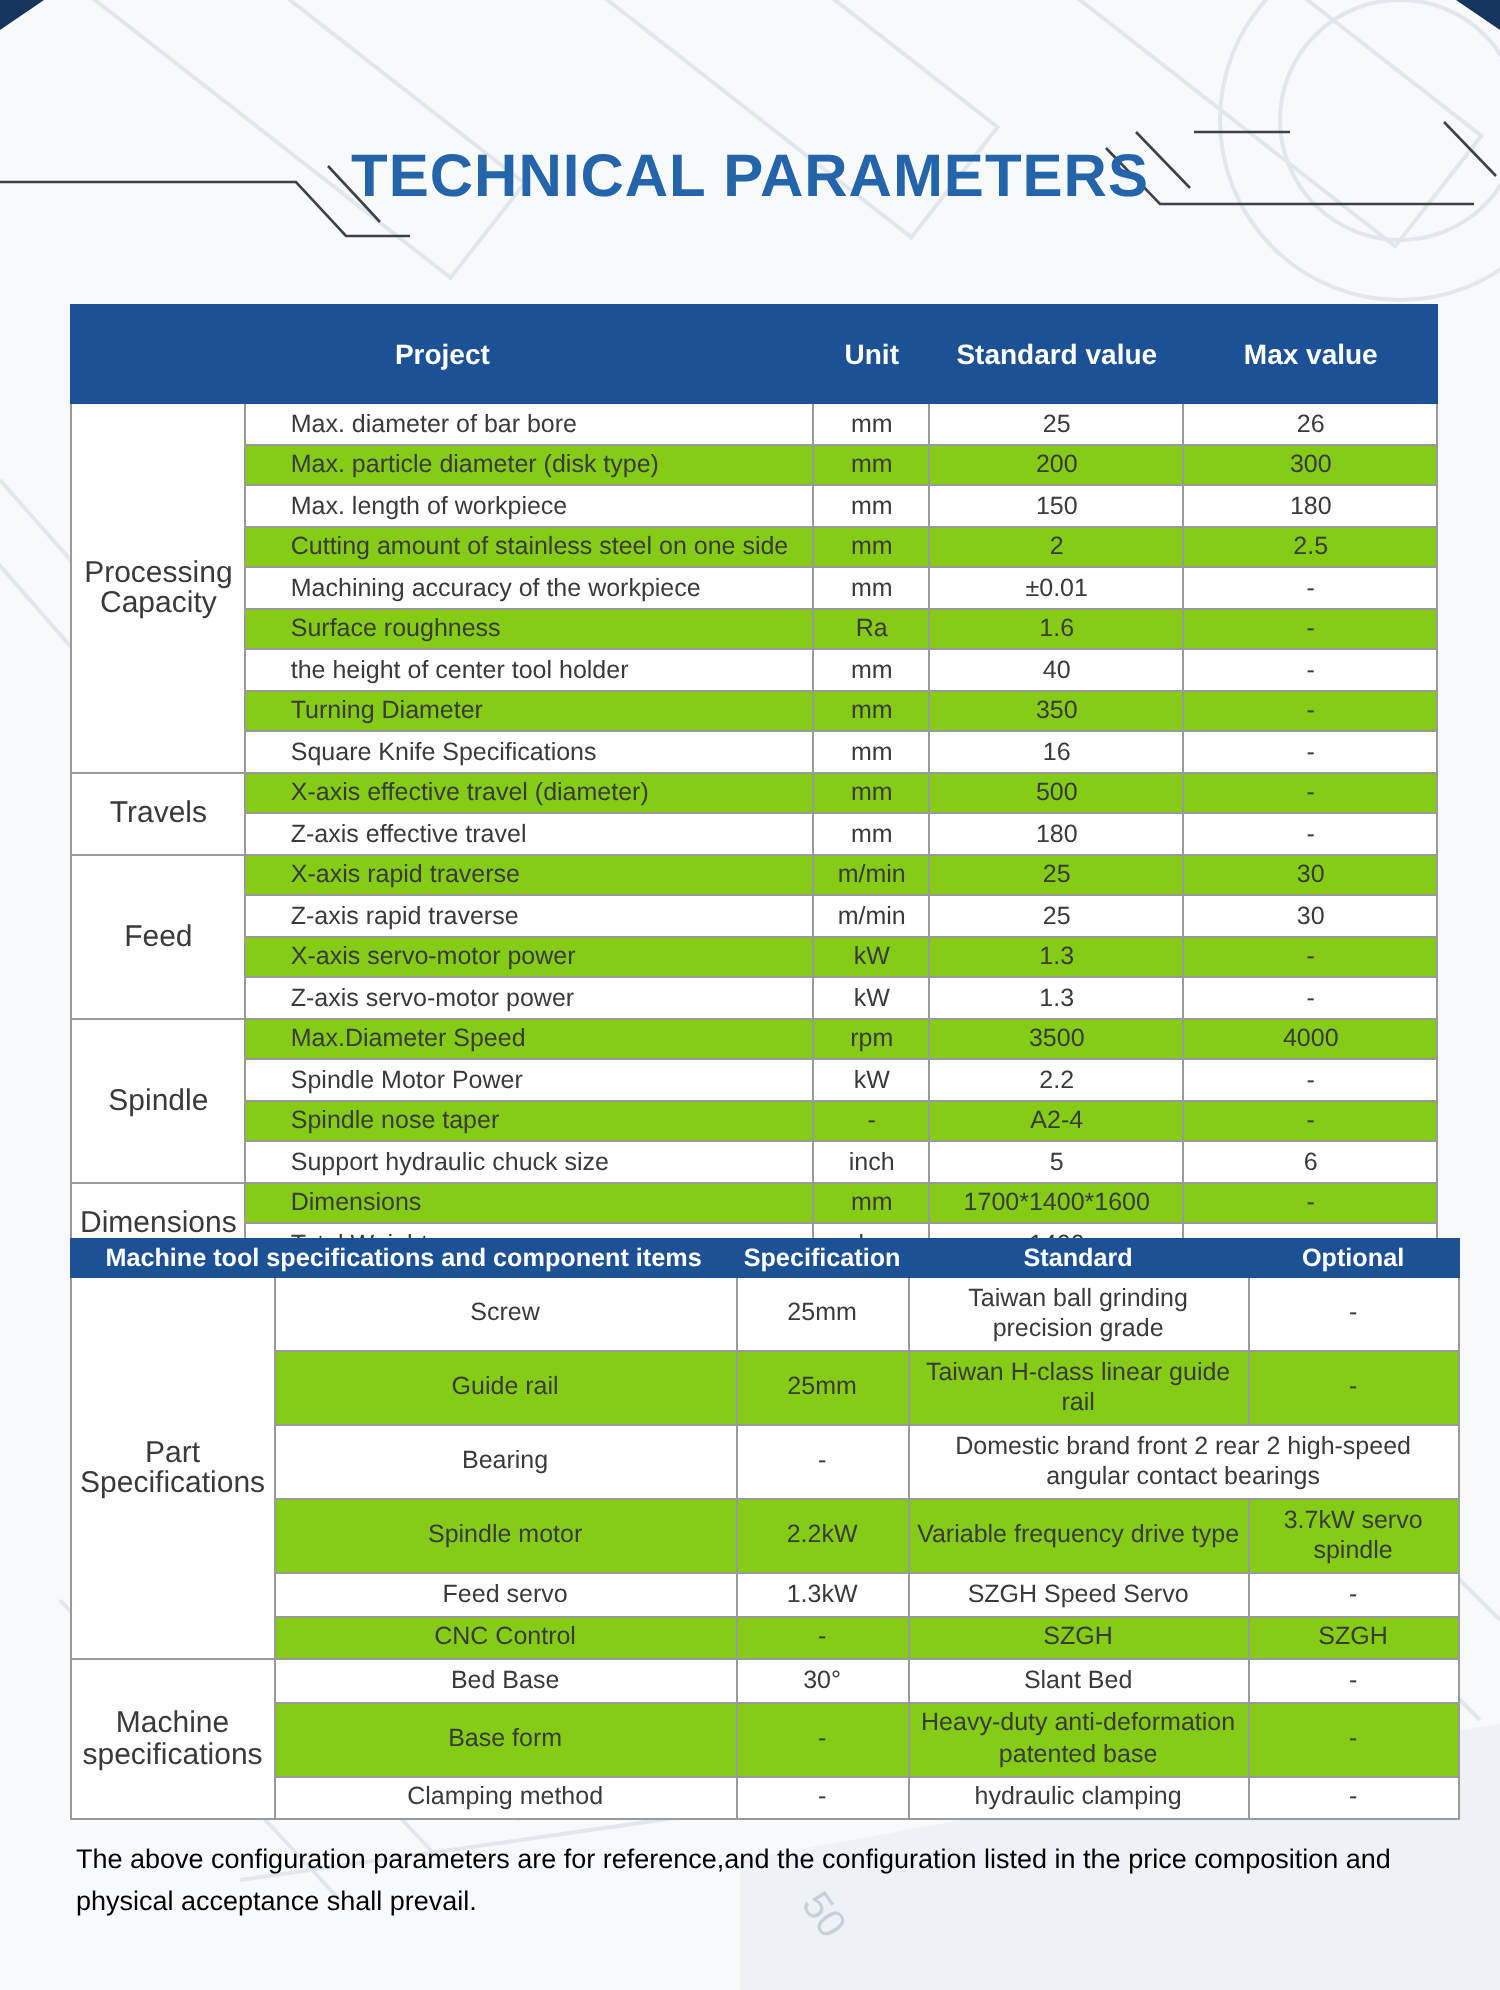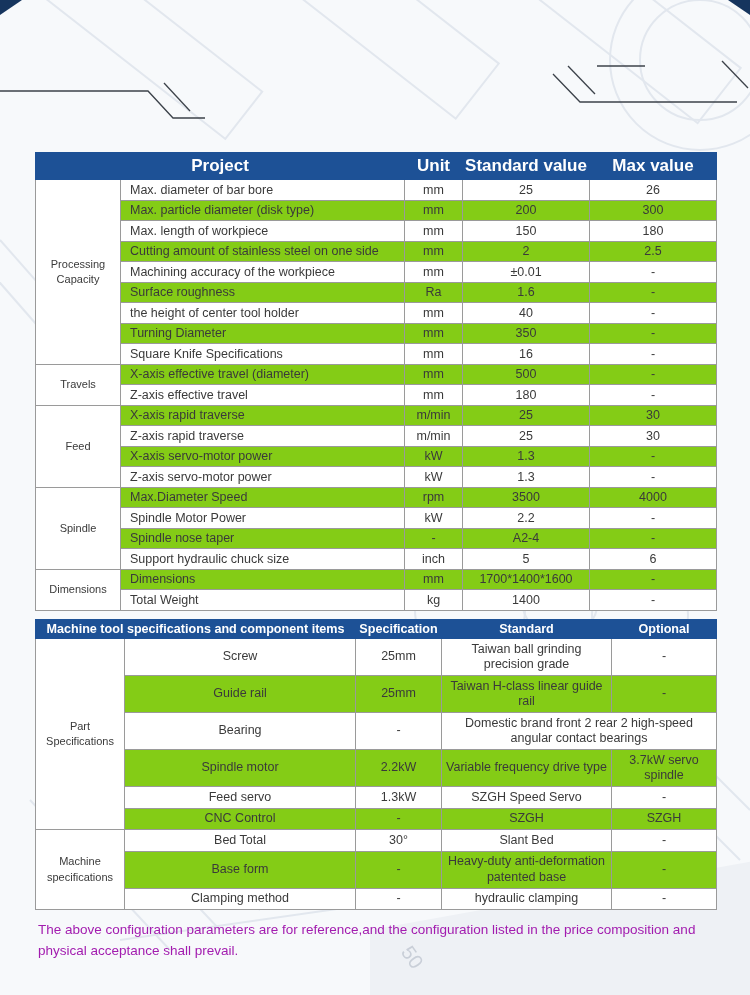--- a/index.html
+++ b/index.html
@@ -19,39 +19,39 @@
   .title-wrap svg{position:absolute;left:0;top:0;}
   h1{
     margin:0;position:absolute;left:0;top:14px;width:750px;text-align:center;
     font-size:30px;font-weight:700;letter-spacing:.5px;color:#2464ab;
   }
   
   table{border-collapse:collapse;position:absolute;left:35px;z-index:2;table-layout:fixed;background:#fff;}
   #t1{top:152px;}
   #t2{top:619px;}
   th{
-    background:#1d5196;color:#ffffff;font-weight:700;font-size:17px;
-    padding:3px 2px;border:1px solid #1d5196;
+    background:#1d5196;color:#ffffff;font-weight:700;font-size:14px;
+    padding:16px 2px;border:1px solid #1d5196;
   }
   #t2 th{font-size:12.6px;padding:2px 2px;}
   th + th{border-left:1.5px solid #f2f2f2;}
   td{
     border:1px solid #9a9a9a;font-size:12.5px;text-align:center;
     padding:1.5px 4px;line-height:16.5px;color:#3a3a3a;background:#fff;
   }
   #t1 td{height:16.5px;}
   #t2 td{line-height:15.5px;padding:2.5px 4px;}
   tr.alt td{background:#84cc16;}
-  td.glabel{background:#ffffff !important;line-height:15px;font-size:11px;}
-  #t1 td.c-item{text-align:left;padding-left:9px;}
+  td.glabel{background:#ffffff !important;line-height:15px;font-size:15px;}
+  #t1 td.c-item{text-align:left;padding-left:22px;}
   table{border:1px solid #8a8a8a;}
   
   .note{
     position:absolute;left:38px;top:905px;width:690px;z-index:2;
-    font-size:13.5px;line-height:1.6;color:#a21caf;
+    font-size:13.5px;line-height:1.6;color:#000000;
   }
 </style>
 </head>
 <body>
 
 <svg class="wm" width="750" height="995" viewBox="0 0 750 995">
   <g stroke="#e2e7ee" fill="none" stroke-width="2">
     <rect x="-60" y="-40" width="340" height="60" transform="rotate(38 80 0)"></rect>
     <rect x="140" y="-60" width="360" height="70" transform="rotate(38 320 0)"></rect>
     <rect x="360" y="-70" width="380" height="70" transform="rotate(38 540 0)"></rect>
@@ -81,20 +81,21 @@
   <svg width="750" height="72" viewBox="0 0 750 72">
     <g stroke="#3c424a" stroke-width="1.3" fill="none">
       <path d="M0 33 H148 L173 60 H205"></path>
       <path d="M164 25 L190 53"></path>
       <path d="M553 16 L580 44 H737"></path>
       <path d="M568 8 L595 36"></path>
       <path d="M597 8 H645"></path>
       <path d="M722 3 L748 30"></path>
     </g>
   </svg>
+  <h1>TECHNICAL PARAMETERS</h1>
 </div>
 
 <table id="t1">
     <colgroup>
       <col style="width: 85px;">
       <col style="width: 284px;">
       <col style="width: 58px;">
       <col style="width: 127px;">
       <col style="width: 127px;">
     </colgroup>
@@ -289,21 +290,21 @@
         <td>-</td>
       </tr>
       <tr class="alt">
         <td class="c-center">CNC Control</td>
         <td>-</td>
         <td>SZGH</td>
         <td>SZGH</td>
       </tr>
       <tr>
         <td rowspan="3" class="glabel">Machine specifications</td>
-        <td class="c-center">Bed Total</td>
+        <td class="c-center">Bed Base</td>
         <td>30°</td>
         <td>Slant Bed</td>
         <td>-</td>
       </tr>
       <tr class="alt">
         <td class="c-center">Base form</td>
         <td>-</td>
         <td>Heavy-duty anti-deformation patented base</td>
         <td>-</td>
       </tr>

